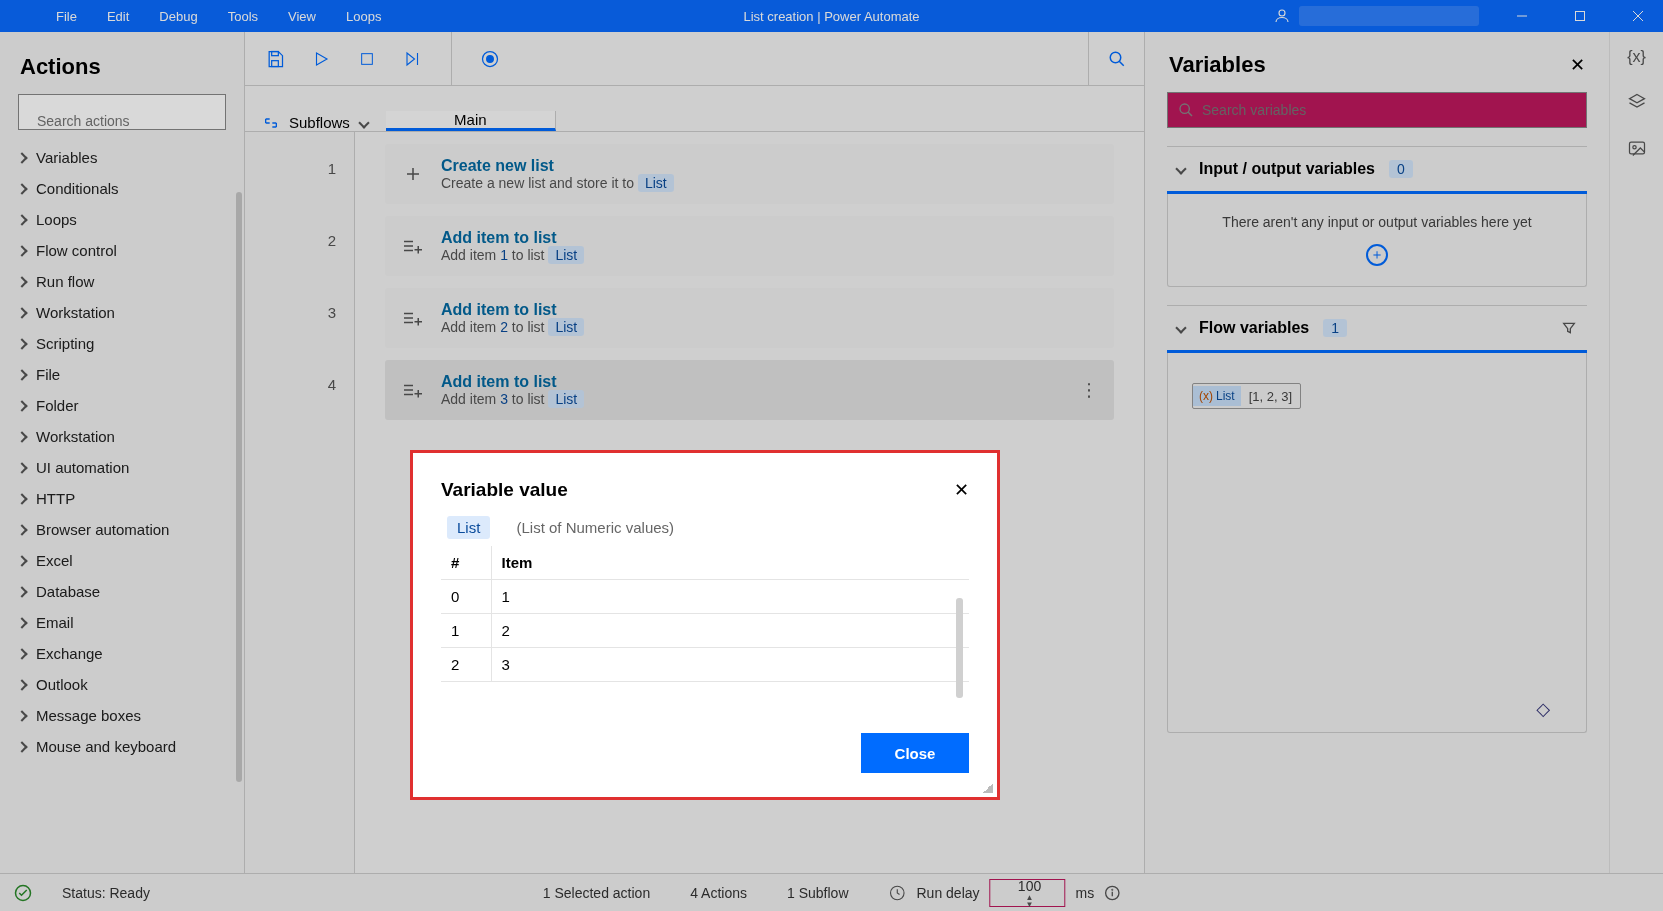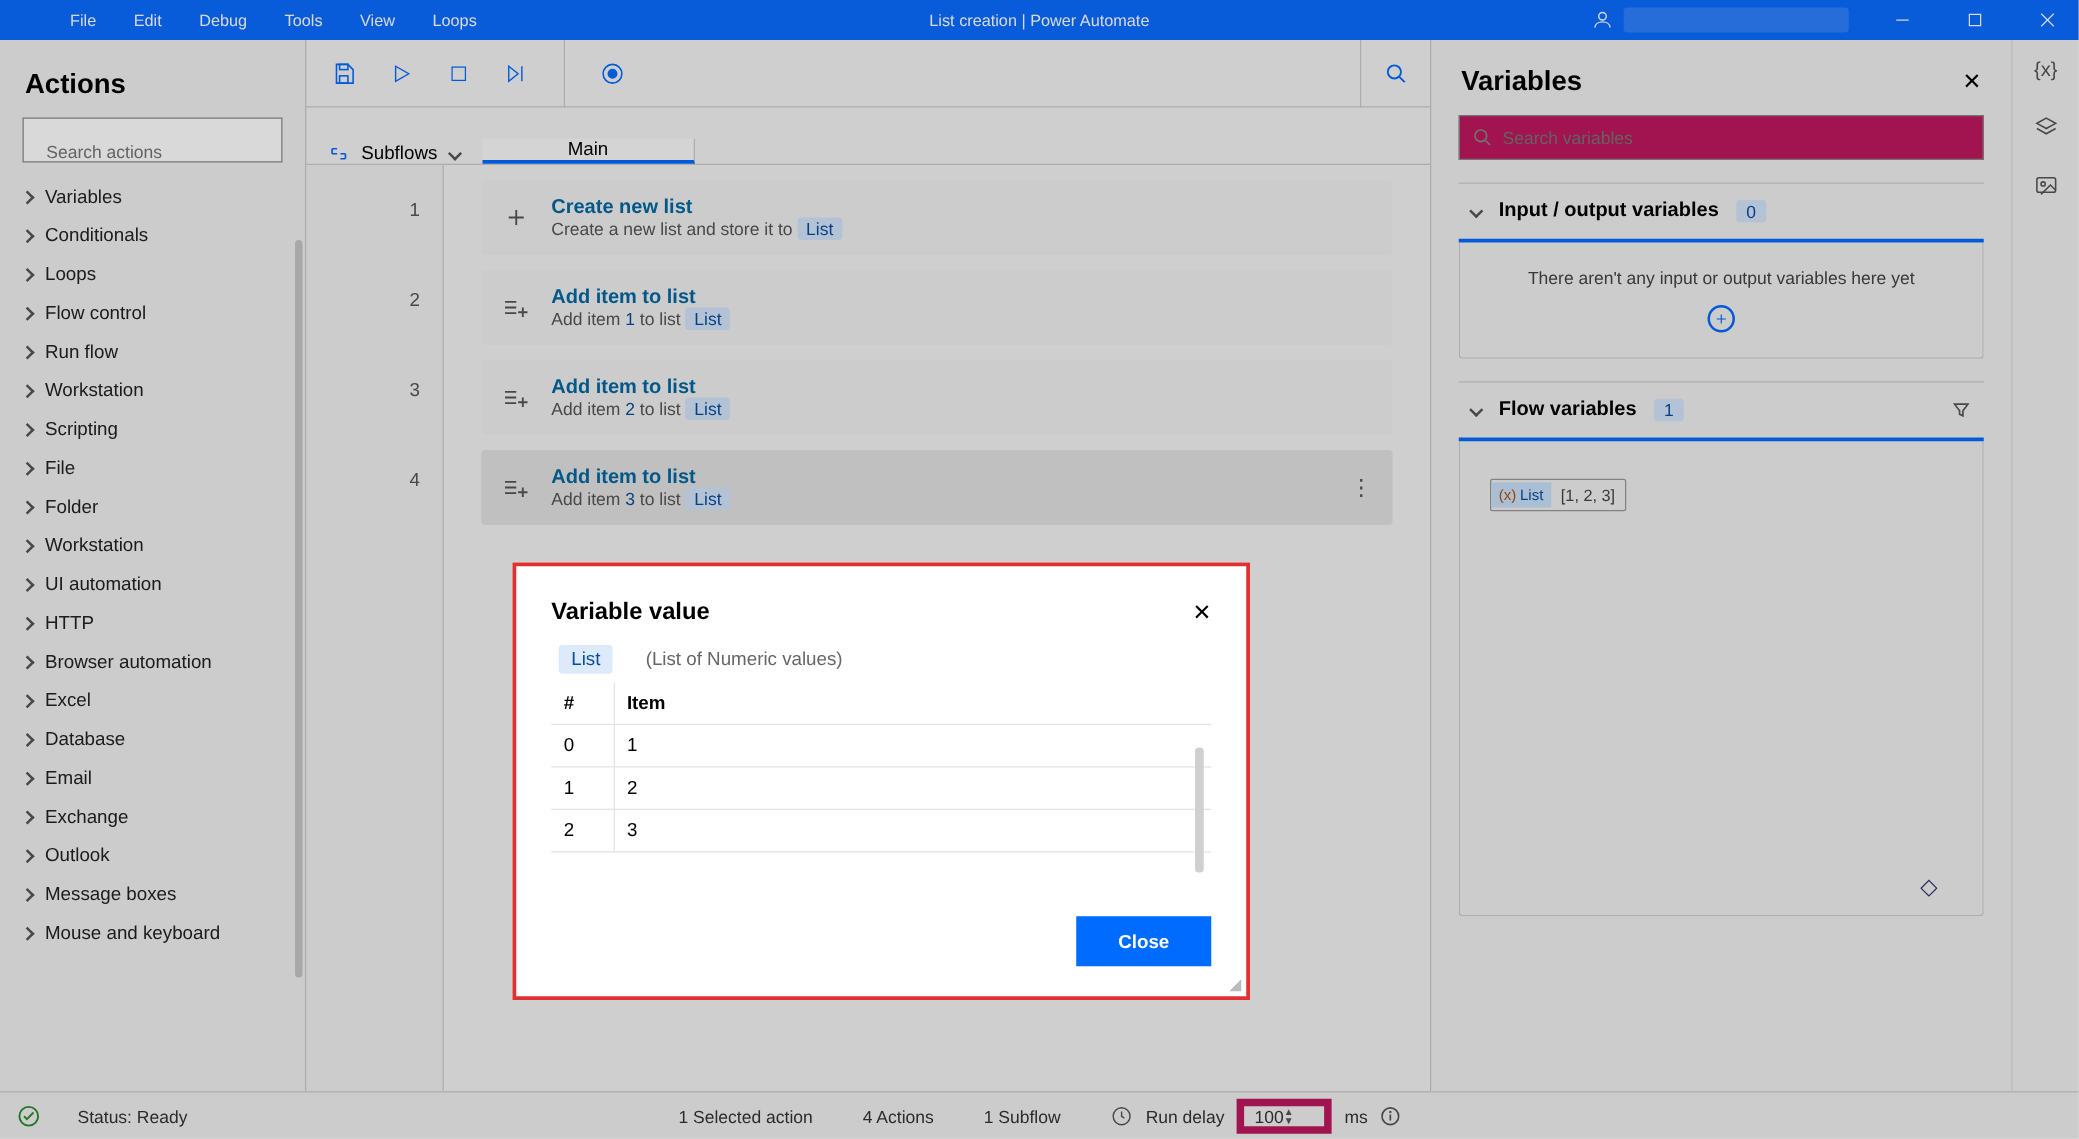--- a/index.html
+++ b/index.html
@@ -67,21 +67,21 @@
   .section-body { border:1px solid #ccc; border-top:none; padding:20px 12px; font-size:14px; color:#444; text-align:center; border-radius:0 0 3px 3px;}
   .plus-circle { width:22px; height:22px; border:2px solid #006cff; border-radius:50%; color:#006cff; display:inline-flex; align-items:center; justify-content:center; margin-top:14px; cursor:pointer;}
   .flowvar { display:flex; align-items:center; gap:8px; padding:10px 12px;}
   .varchip { border:1px solid #999; display:flex; align-items:center; height:26px; padding:0 0 0 0; border-radius:2px;}
   .varchip .vx { background:#c8e0fa; padding:3px 6px; font-size:12px; color:#0a4c9c; display:flex; align-items:center; gap:3px;}
   .varchip .vv { padding:0 8px; font-size:13px;}
 
   
   .status { position:absolute; bottom:0; left:0; right:0; height:38px; background:#f0f0f0; border-top:1px solid #ccc; display:flex; align-items:center; font-size:14px; color:#333; padding:0 14px; gap:30px;}
   .status .mid { position:absolute; left:50%; transform:translateX(-50%); display:flex; gap:40px; align-items:center;}
-  .delay-input { width:76px; height:28px; border:6px solid #be185d; display:flex; align-items:center; justify-content:flex-start; padding:0 4px 0 8px;}
+  .delay-input { width:76px; height:28px; border:1px solid #be185d; display:flex; align-items:center; justify-content:center; padding:0 4px 0 8px;flex-direction:column;}
 
   
   .modal { position:absolute; left:410px; top:450px; width:590px; height:350px; background:#fff; border:3px solid #e03030; z-index:10; padding:26px 28px; font-size:15px;}
   .modal-head { display:flex; justify-content:space-between; align-items:center; margin-bottom:18px;}
   .modal-head h3 { font-size:19px; font-weight:600;}
   .modal-close { font-size:18px; cursor:pointer;}
   .modal-type { margin-bottom:10px;}
   .modal-type .pill2 { background:#dceafc; color:#0a4c9c; padding:3px 10px; border-radius:3px; margin-left:6px;}
   .modal-type .desc { color:#666; margin-left:22px;}
   .mtable { width:100%; border-collapse:collapse; margin-top:6px;}

